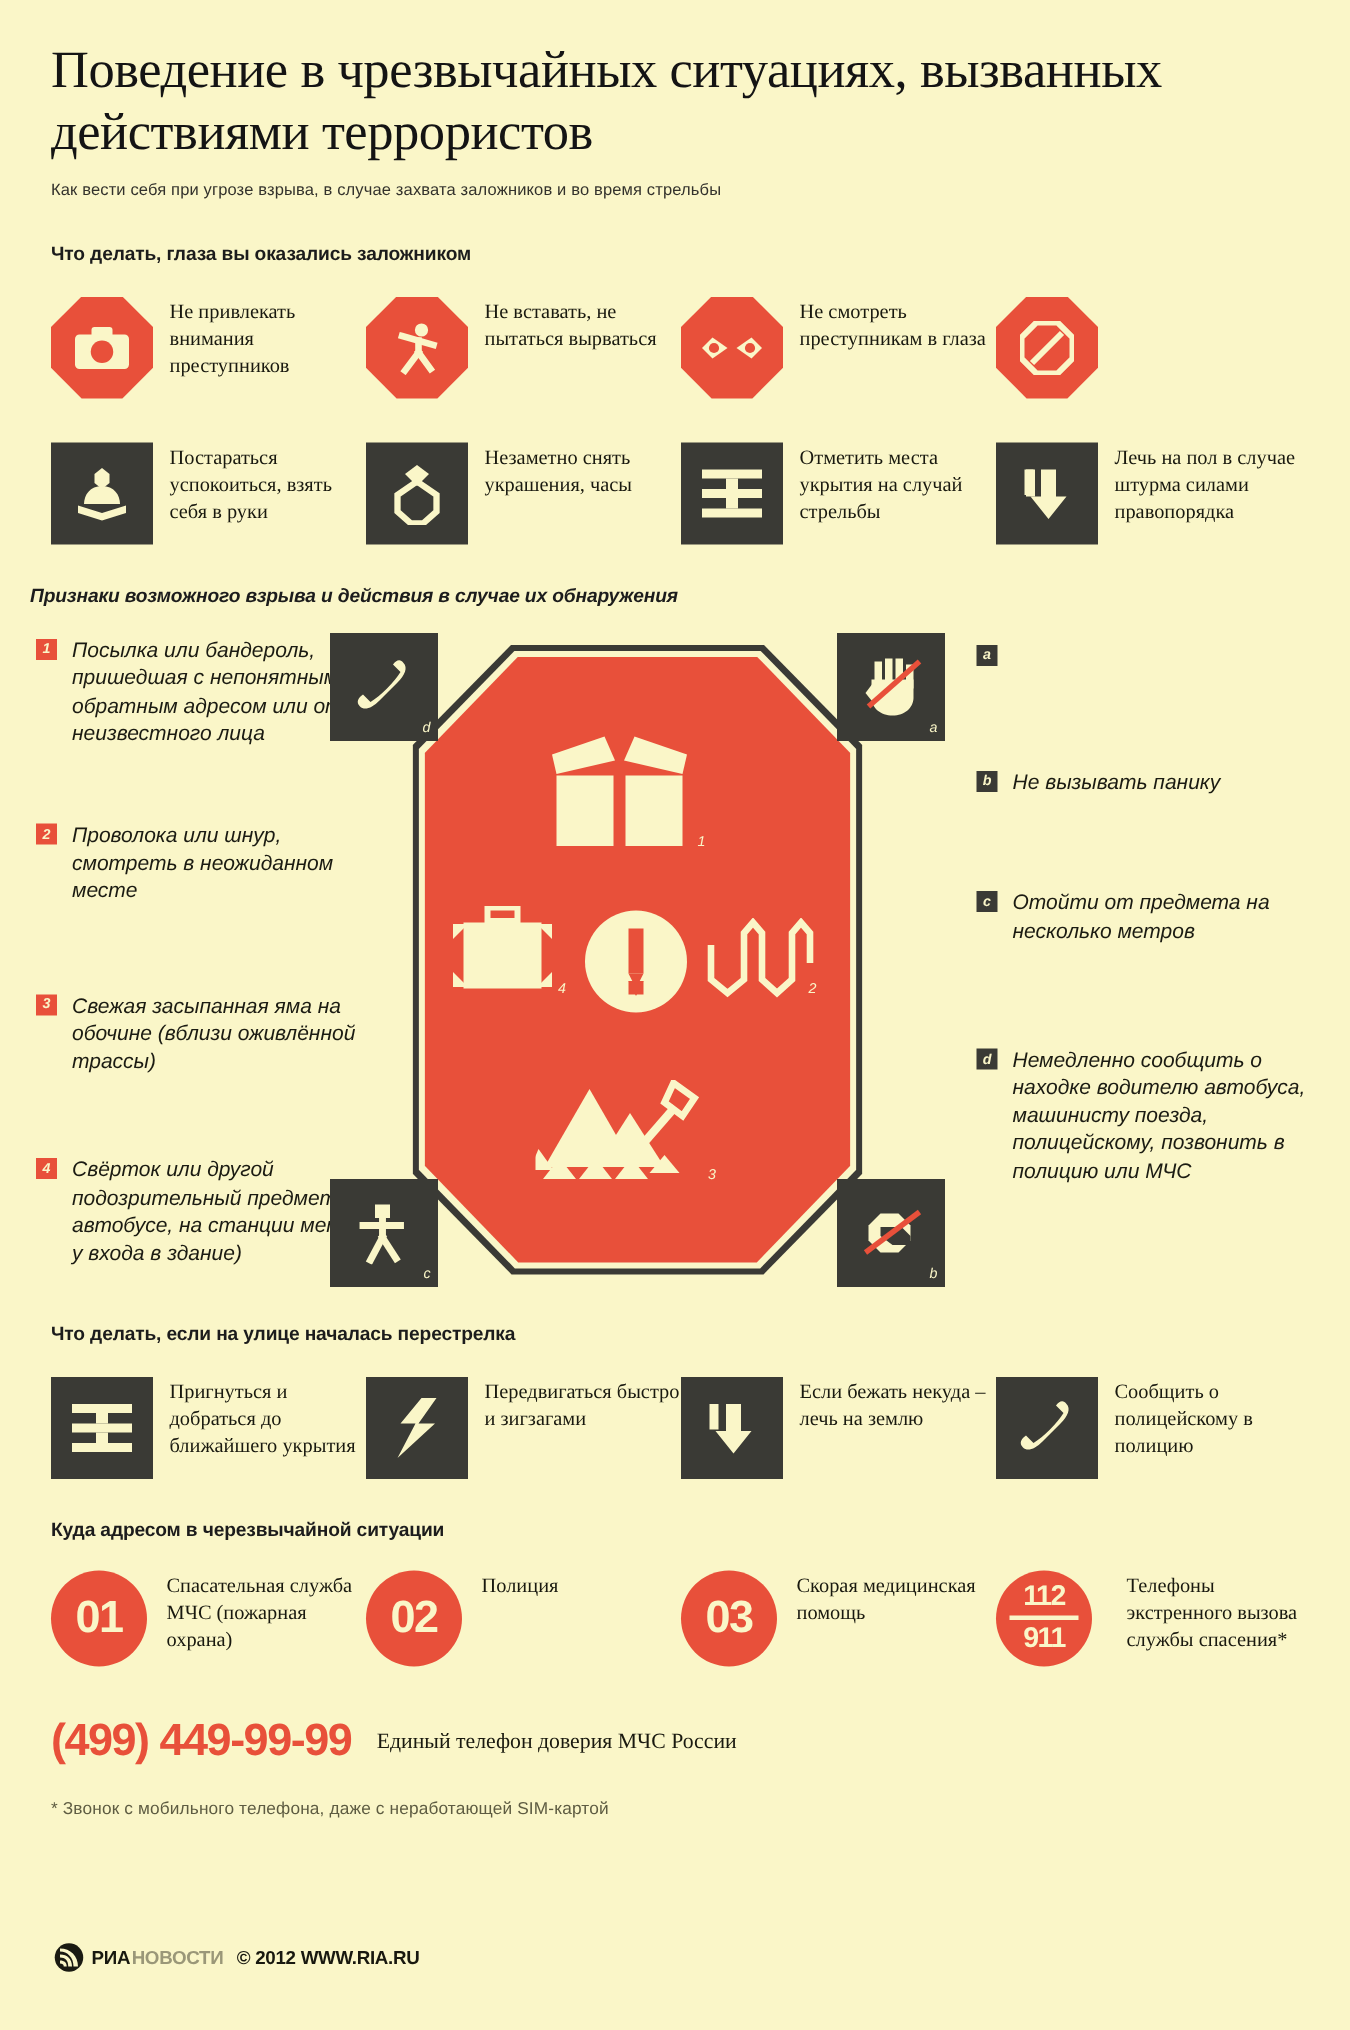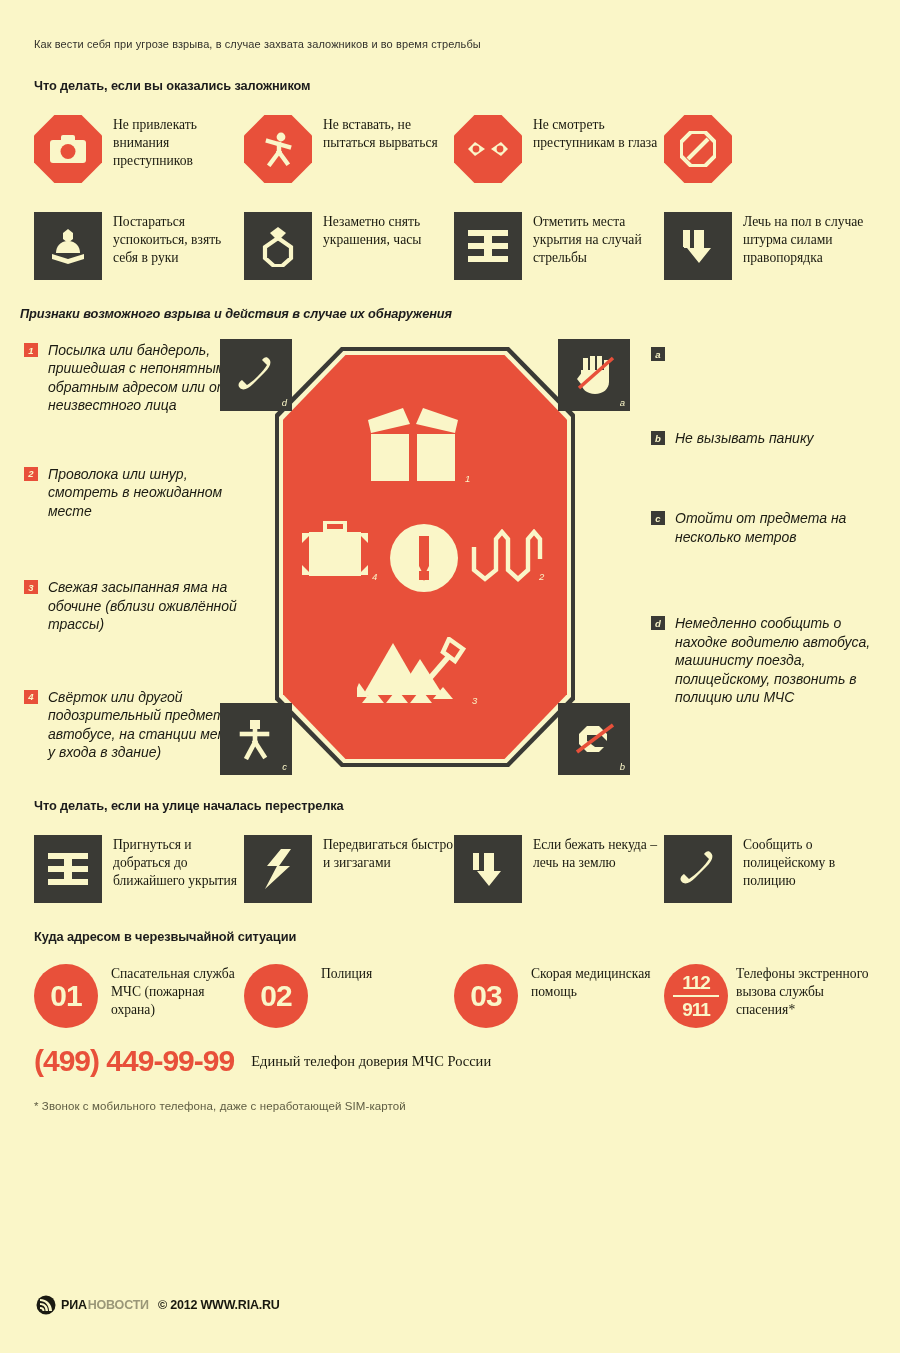--- a/index.html
+++ b/index.html
@@ -176,25 +176,26 @@
   .logo-ria { color: #18180f; }
   .logo-novosti { color: #9a9778; }
   .logo-copy { color: #18180f; margin-left: 4px; }
 </style>
 </head>
 <body>
 
 <div class="page">
 
   <div class="header">
+    <div class="title">Поведение в чрезвычайных ситуациях, вызванных действиями террористов</div>
     <div class="subtitle">Как вести себя при угрозе взрыва, в случае захвата заложников и во время стрельбы</div>
   </div>
 
   <div style="padding:28px 34px 0 34px;">
-    <div class="sec-head">Что делать, если вы оказались заложником</div>
+    <div class="sec-head">Что делать, глаза вы оказались заложником</div>
 
     <div class="grid4" style="margin-top:22px;">
 
       <div class="cell">
         <div class="badge oct">
           <svg class="ico" width="36" height="30" viewBox="0 0 36 30">
             <rect x="0" y="6" width="36" height="23" rx="3" fill="#FAF6C8"></rect>
             <rect x="11" y="1" width="14" height="7" rx="2" fill="#FAF6C8"></rect>
             <circle cx="18" cy="17.5" r="7.5" fill="#E8503A"></circle>
           </svg>
@@ -507,31 +508,31 @@
       <div class="cell" style="gap:13px;">
         <div class="circle">02</div>
         <div class="cell-txt">Полиция</div>
       </div>
 
       <div class="cell" style="gap:13px;">
         <div class="circle">03</div>
         <div class="cell-txt">Скорая медицинская помощь</div>
       </div>
 
-      <div class="cell" style="gap:8px;">
+      <div class="cell" style="gap:23px;">
         <div class="circle split">
           <span class="top">112</span>
           <span class="div"></span>
           <span class="bot">911</span>
         </div>
         <div class="cell-txt">Телефоны экстренного вызова службы спасения*</div>
       </div>
     </div>
 
-    <div style="display:flex; align-items:center; gap:17px; margin-top:16px;">
+    <div style="display:flex; align-items:center; gap:17px; margin-top:33px;">
       <div class="hotline">(499) 449-99-99</div>
       <div class="hotline-label">Единый телефон доверия МЧС России</div>
     </div>
 
     <div class="footnote" style="margin-top:22px;">* Звонок с мобильного телефона, даже с неработающей SIM-картой</div>
   </div>
 
   <div class="footer-bar">
     <div class="logo-row">
       <svg width="20" height="20" viewBox="0 0 20 20">

